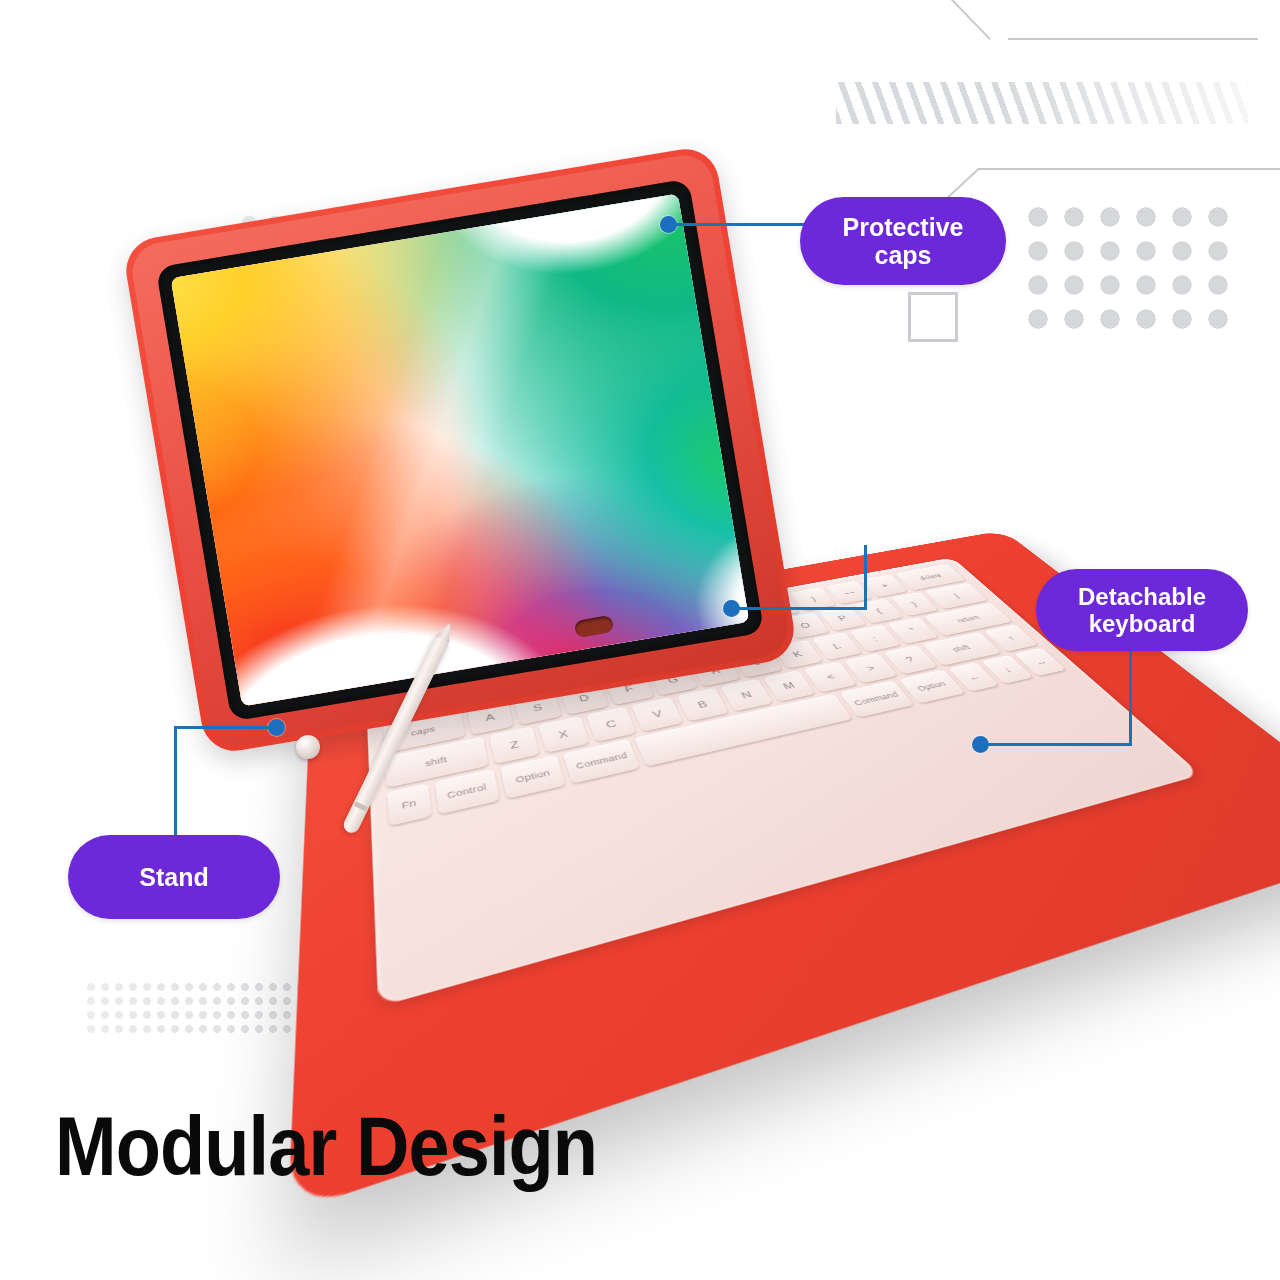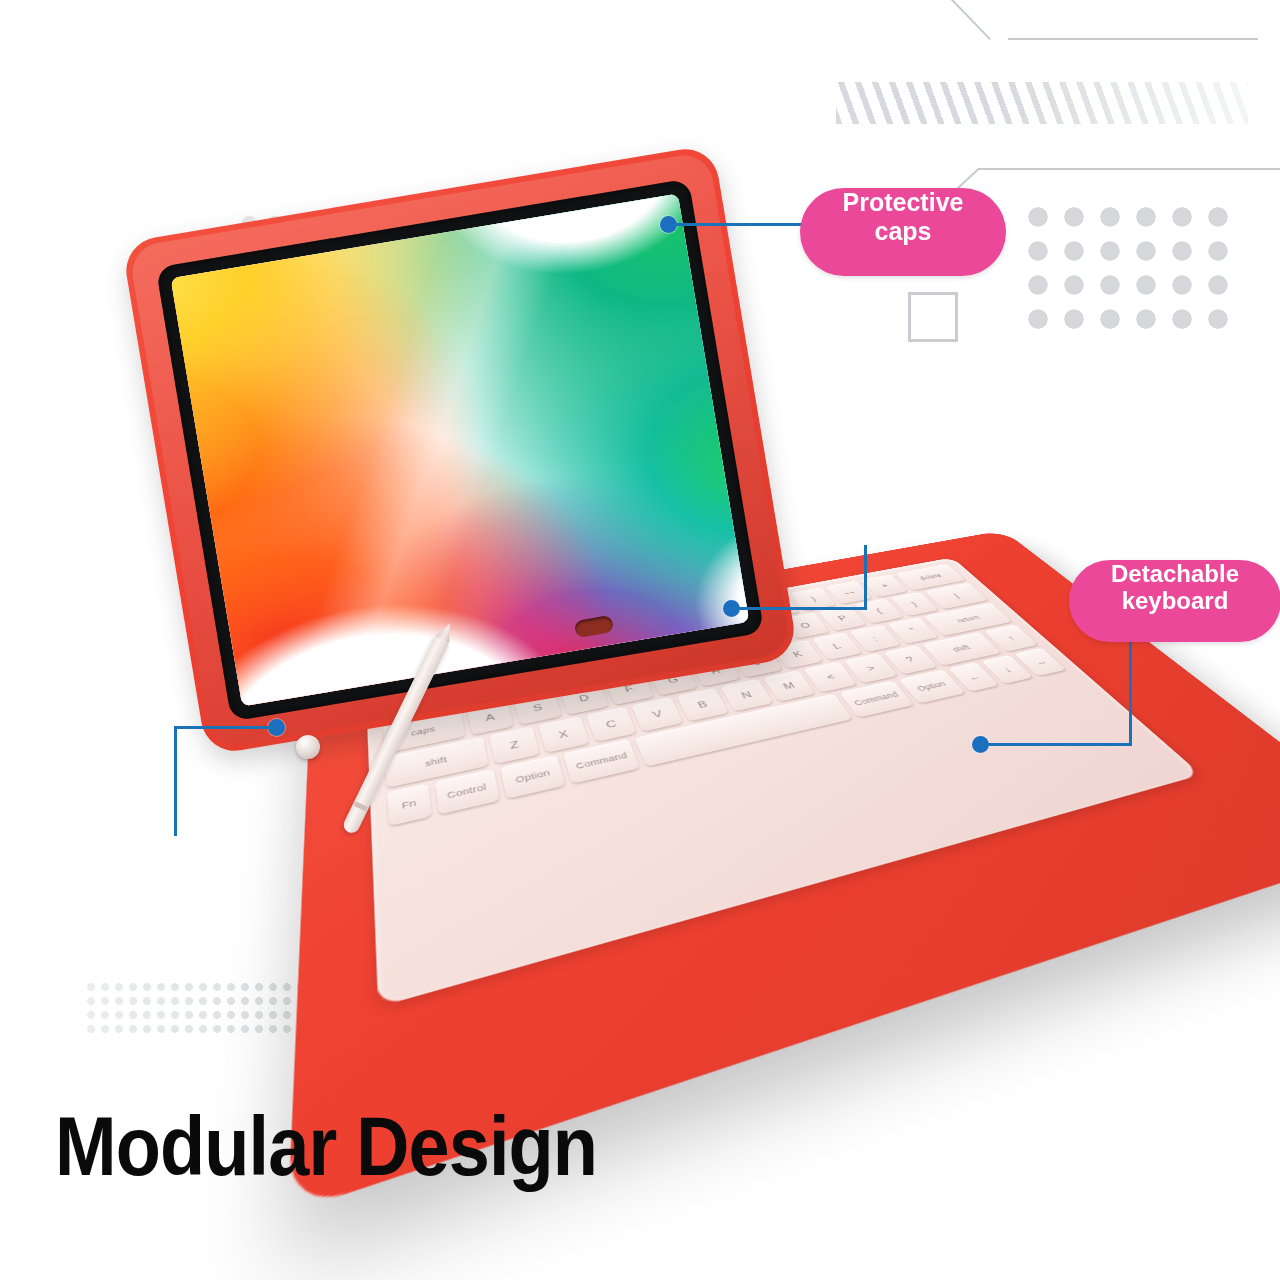--- a/index.html
+++ b/index.html
@@ -157,28 +157,29 @@
   .hinge-knob{
     position:absolute;left:176px;top:565px;width:24px;height:24px;
     border-radius:50%;
     background:radial-gradient(circle at 35% 30%,#fff,#e0d3cf 60%,#bfaeaa);
     box-shadow:0 2px 4px rgba(0,0,0,.25);
   }
 
   
   .pill{
     position:absolute;
-    background:#ec4899;
+    background:#6d28d9;
     color:#fff;
     border-radius:999px;
-    display:flex;align-items:flex-start;justify-content:center;
+    display:flex;align-items:center;justify-content:center;
     text-align:center;
     font-weight:bold;
     line-height:1.14;
     box-shadow:0 2px 5px rgba(0,0,0,.12);
+    margin-top:9px;
   }
   .conn{position:absolute;background:#1a72b8;}
   .cdot{
     position:absolute;width:17px;height:17px;border-radius:50%;
     background:#1c6fc0;box-shadow:0 0 0 1px rgba(255,255,255,.35);
   }
 
   
   #title{
     position:absolute;left:55px;top:1098px;
@@ -350,26 +351,29 @@
     </span>
   </div>
 
   <div class="cdot" style="left:723px;top:600px;"></div>
   <div class="conn" style="left:733px;top:607px;width:134px;height:3px;"></div>
   <div class="conn" style="left:864px;top:545px;width:3px;height:64px;"></div>
 
   <div class="cdot" style="left:972px;top:736px;"></div>
   <div class="conn" style="left:982px;top:743px;width:150px;height:3px;"></div>
   <div class="conn" style="left:1129px;top:638px;width:3px;height:108px;"></div>
-  <div class="pill" style="left:1069px;top:560px;width:212px;height:82px;font-size:24px;">
+  <div class="pill" style="left:1036px;top:560px;width:212px;height:82px;font-size:24px;">
     <span>
       <span>Detachable</span><br>
       <span>keyboard</span>
     </span>
   </div>
 
   <div class="cdot" style="left:268px;top:719px;"></div>
   <div class="conn" style="left:174px;top:726px;width:100px;height:3px;"></div>
   <div class="conn" style="left:174px;top:726px;width:3px;height:110px;"></div>
+  <div class="pill" style="left:68px;top:826px;width:212px;height:84px;font-size:25px;">
+    <span>Stand</span>
+  </div>
 
   <div id="title">Modular Design</div>
 
 </div>
 
 </body></html>

